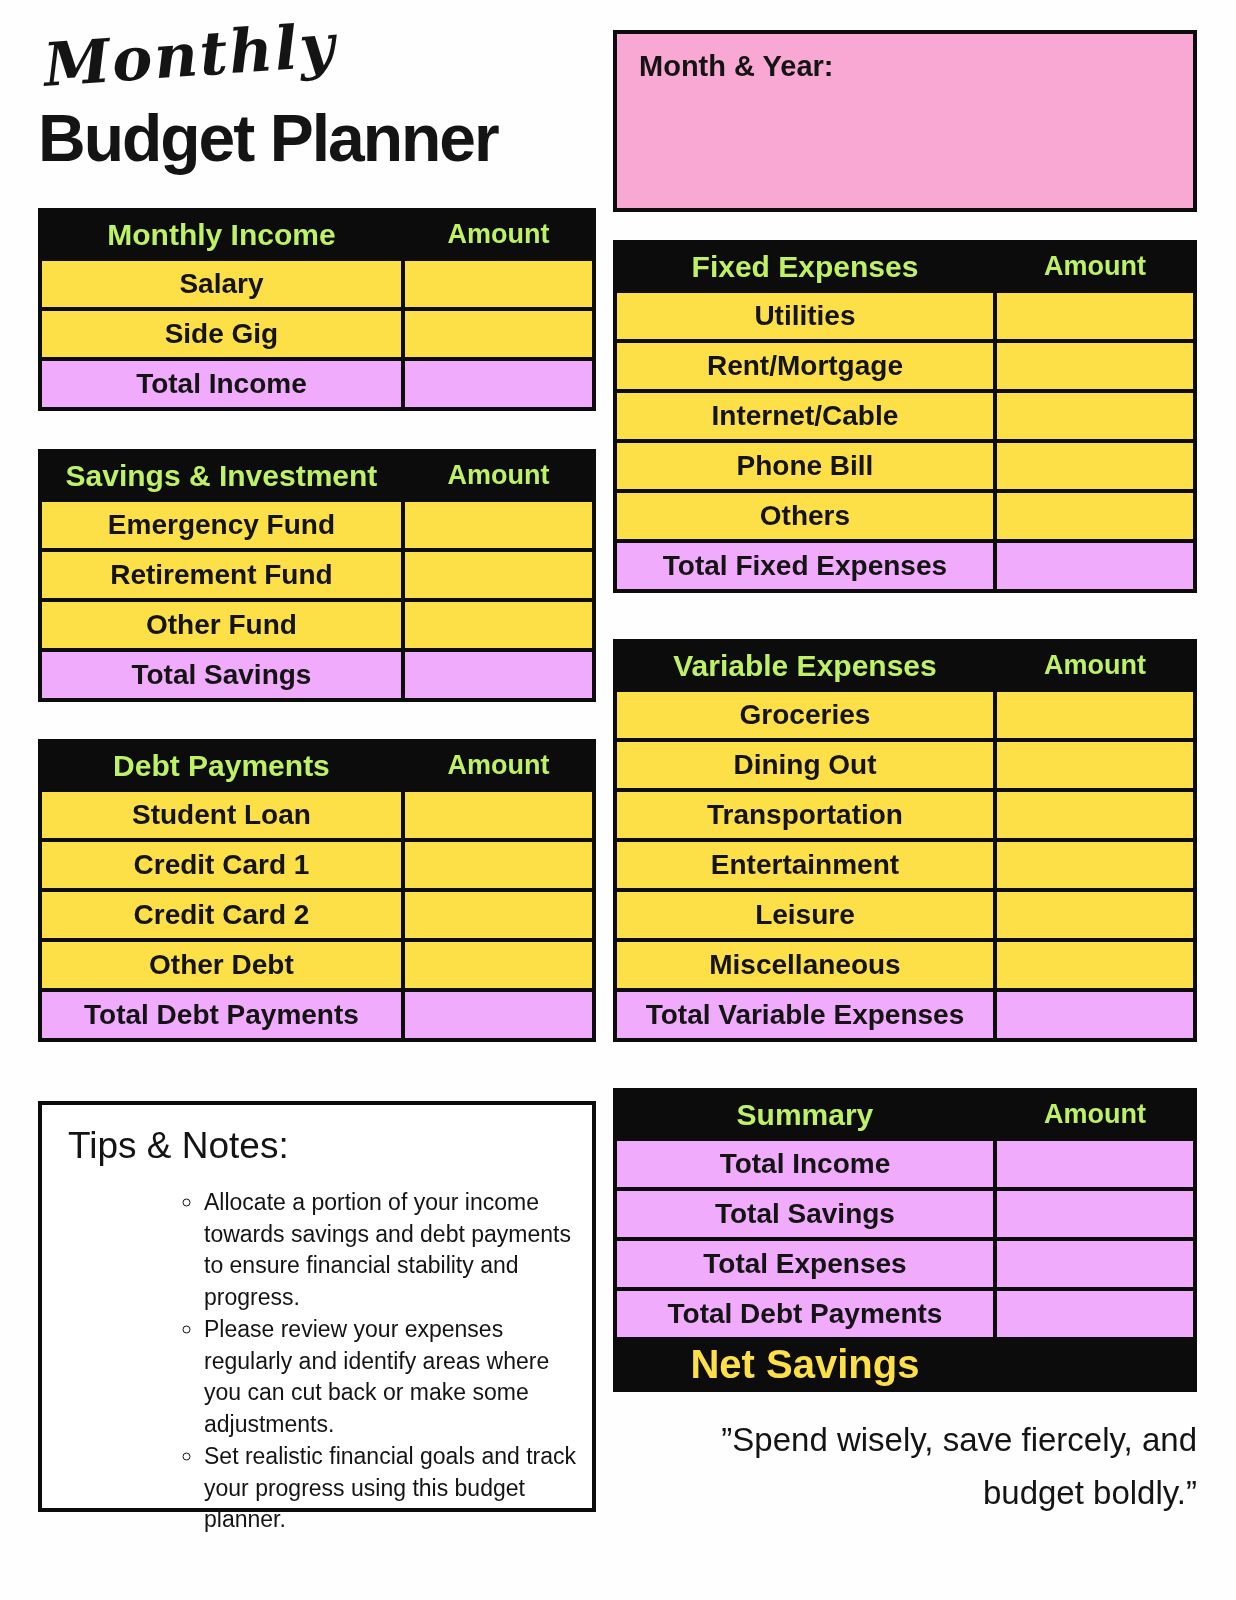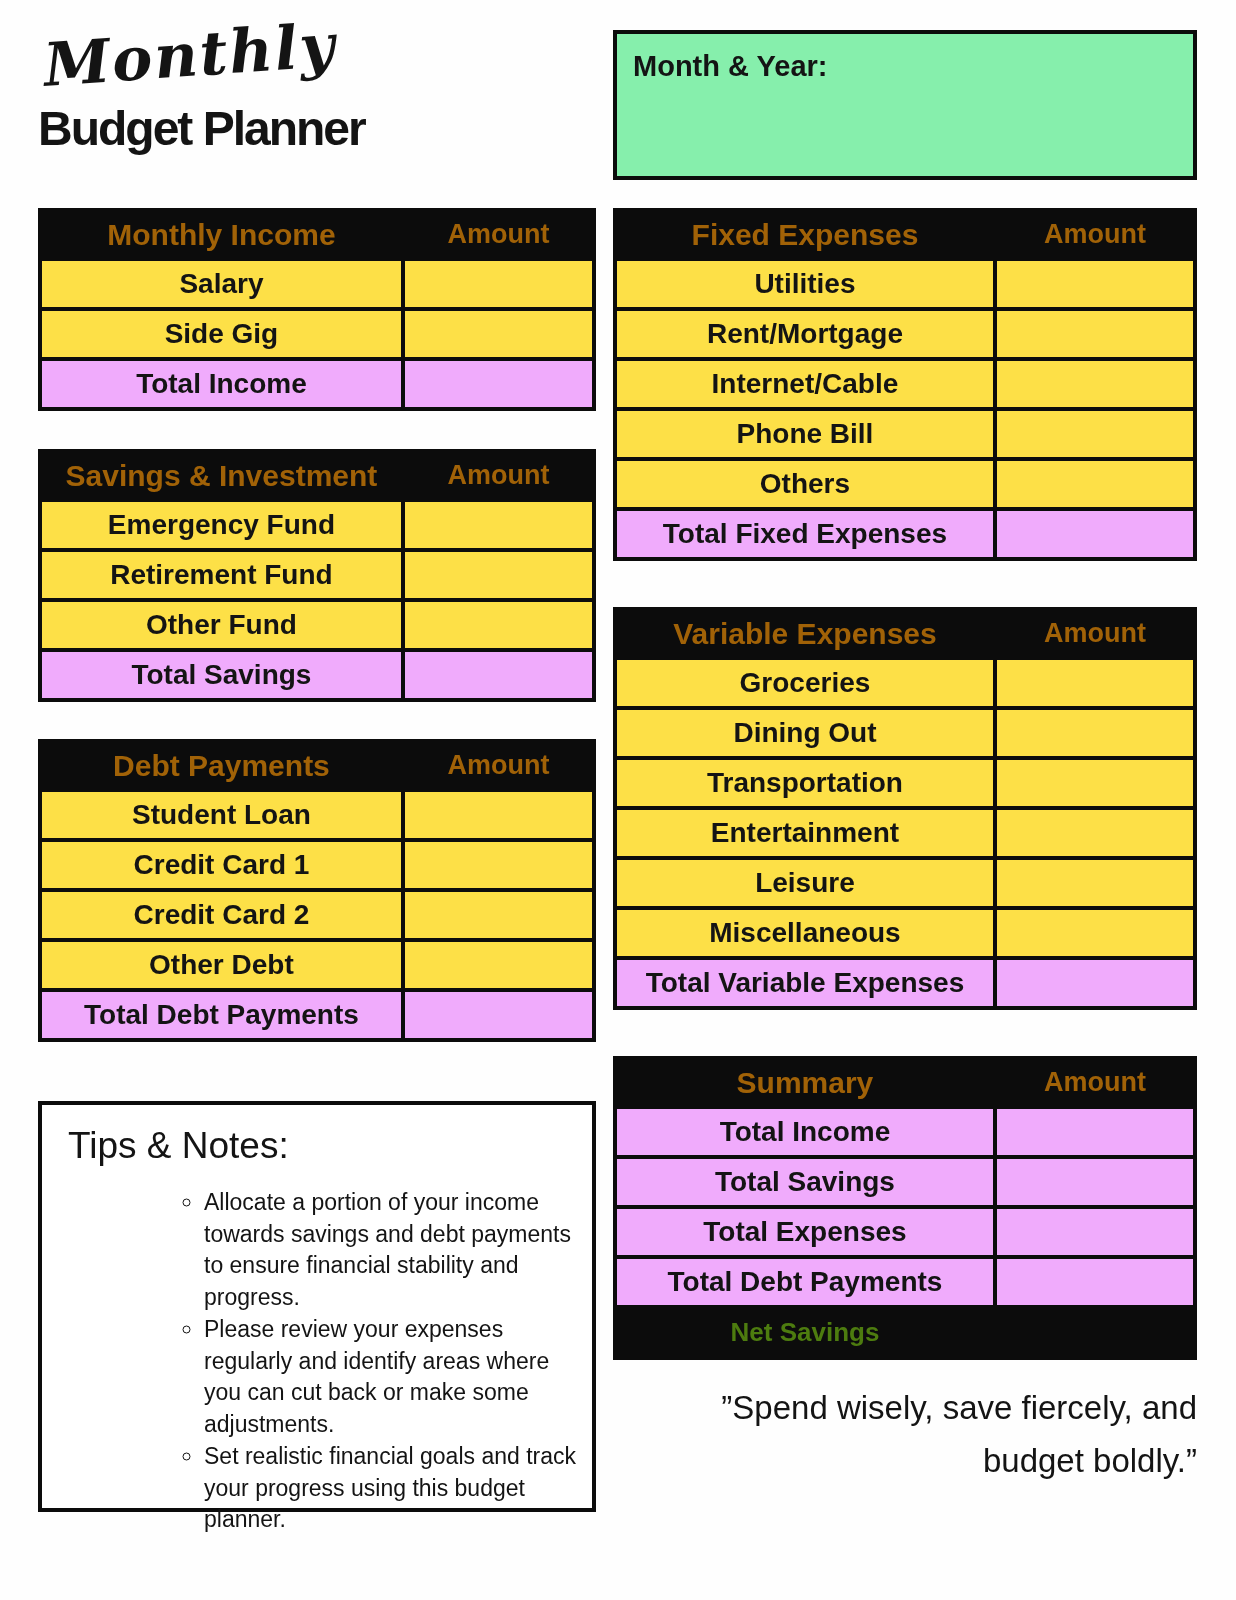--- a/index.html
+++ b/index.html
@@ -18,42 +18,42 @@
 
   
   .title-block { height:178px; overflow:visible; }
   .title-script {
     font-family:"DejaVu Serif", serif; font-style:italic; font-weight:700;
     font-size:60px; line-height:1.05; letter-spacing:2px;
     display:inline-block; transform:rotate(-4deg); transform-origin:left bottom;
     margin:4px 0 0 8px;
   }
   .title-main {
-    font-size:48px; font-weight:700; letter-spacing:-2px;
+    font-size:66px; font-weight:700; letter-spacing:-2px;
     line-height:1; margin-top:8px; white-space:nowrap;
   }
 
   
-  .month-box { height:150px; border:4px solid #0c0c0c; padding:16px 16px; background:#86efac; }
+  .month-box { height:182px; border:4px solid #0c0c0c; padding:16px 22px; background:#f9a8d4; }
   .month-label { font-size:29px; font-weight:700; }
   .month-fill { height:72px; }
 
   
   .budget-table { width:100%; border-collapse:collapse; table-layout:fixed; }
   .budget-table th {
-    background:#0c0c0c; color:#a16207; border:4px solid #0c0c0c;
+    background:#0c0c0c; color:#bef264; border:4px solid #0c0c0c;
     height:49px; font-size:30px; font-weight:700; text-align:center; padding:0 4px;
   }
   .budget-table th.amount-h { font-size:27px; }
   .budget-table td {
     border:4px solid #0c0c0c; background:#fde047;
     height:50px; text-align:center; font-size:28px; font-weight:700; padding:0 6px;
   }
   tr.total-row td { background:#f0abfc; }
-  tr.net-savings-row td { background:#0c0c0c; border-color:#0c0c0c; color:#4d7c0f; height:51px; font-size:26px; }
+  tr.net-savings-row td { background:#0c0c0c; border-color:#0c0c0c; color:#fde047; height:51px; font-size:40px; }
 
   .savings-table  { margin-top:38px; }
   .debt-table     { margin-top:37px; }
   .fixed-table    { margin-top:28px; }
   .variable-table { margin-top:46px; }
   .summary-table  { margin-top:46px; }
 
   
   .tips-box { margin-top:59px; border:4px solid #0c0c0c; height:411px; padding:16px 14px 16px 24px; background:#fff; }
   .tips-title { font-size:37px; font-weight:400; margin:4px 0 0 2px; }

